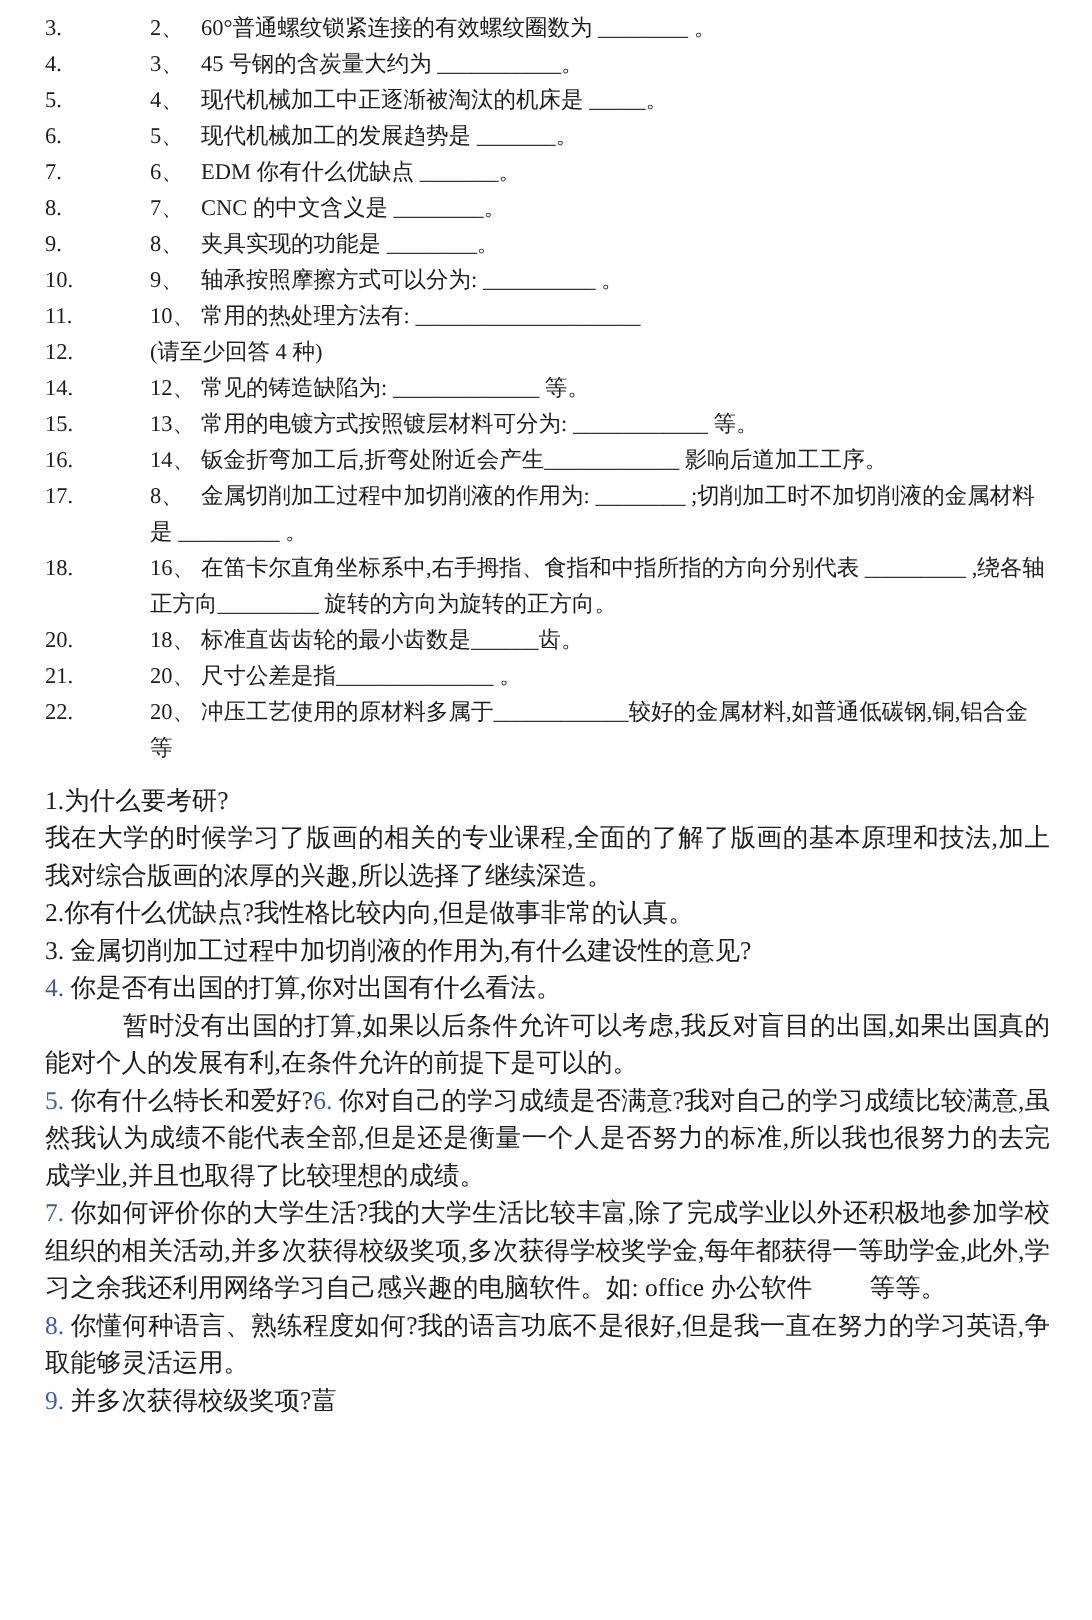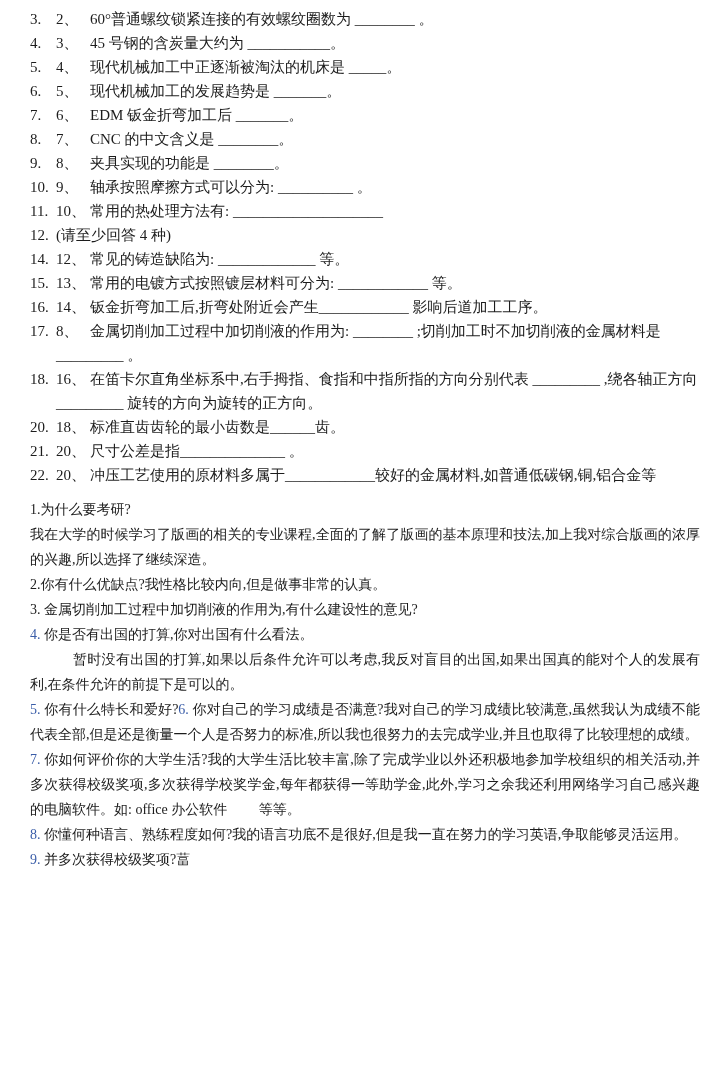--- a/index.html
+++ b/index.html
@@ -9,25 +9,25 @@
     width:728px;height:1080px;
     padding:7px 28px 0 30px;
     background:#ffffff;
     color:#1c1c1c;
     font-family:"Liberation Serif","DejaVu Serif",serif;
   }
   
   .quiz{list-style:none;margin:0;padding:0;font-size:15px;line-height:24px;}
   .quiz-item{display:flex;}
   .quiz-item .num{flex:0 0 26px;}
-  .quiz-item .body{flex:1;min-width:0;}
+  .quiz-item .body{flex:1;min-width:0;margin-left:44px;}
   .quiz-item .label{display:inline-block;width:34px;}
   .quiz-item .label:empty{display:none;}
   
-  .qa{margin-top:10px;font-size:14px;line-height:25px;text-align:justify;}
+  .qa{margin-top:10px;font-size:17px;line-height:25px;text-align:justify;}
   .qa-para{margin:0;padding:0;}
   .num-black{color:#1c1c1c;}
   .num-blue{color:#3a5da8;}
 </style>
 </head>
 <body>
 
 <div class="page">
 
   <ol class="quiz">
@@ -47,21 +47,21 @@
         <span class="body"><span class="label">4、</span><span class="text">现代机械加工中正逐渐被淘汰的机床是 _____。</span></span>
       </li>
 
       <li class="quiz-item">
         <span class="num">6.</span>
         <span class="body"><span class="label">5、</span><span class="text">现代机械加工的发展趋势是 _______。</span></span>
       </li>
 
       <li class="quiz-item">
         <span class="num">7.</span>
-        <span class="body"><span class="label">6、</span><span class="text">EDM 钣金折弯加工后 _______。</span></span>
+        <span class="body"><span class="label">6、</span><span class="text">EDM 你有什么优缺点 _______。</span></span>
       </li>
 
       <li class="quiz-item">
         <span class="num">8.</span>
         <span class="body"><span class="label">7、</span><span class="text">CNC 的中文含义是 ________。</span></span>
       </li>
 
       <li class="quiz-item">
         <span class="num">9.</span>
         <span class="body"><span class="label">8、</span><span class="text">夹具实现的功能是 ________。</span></span>

